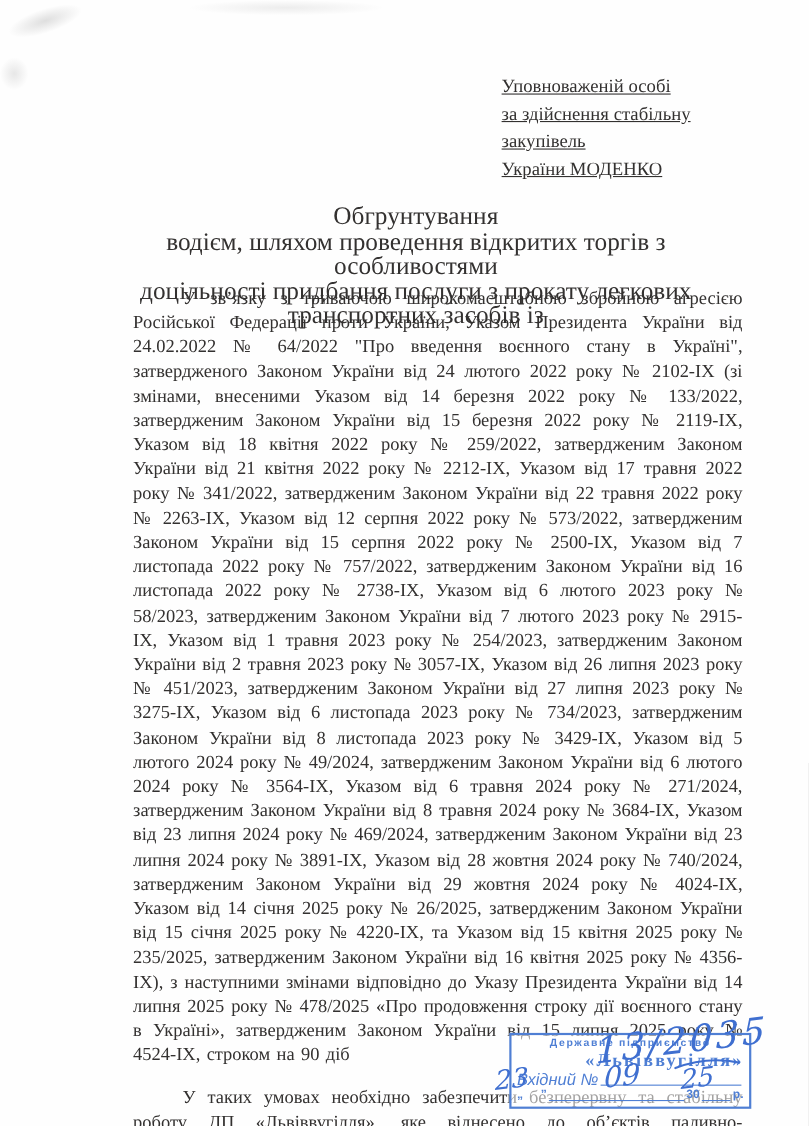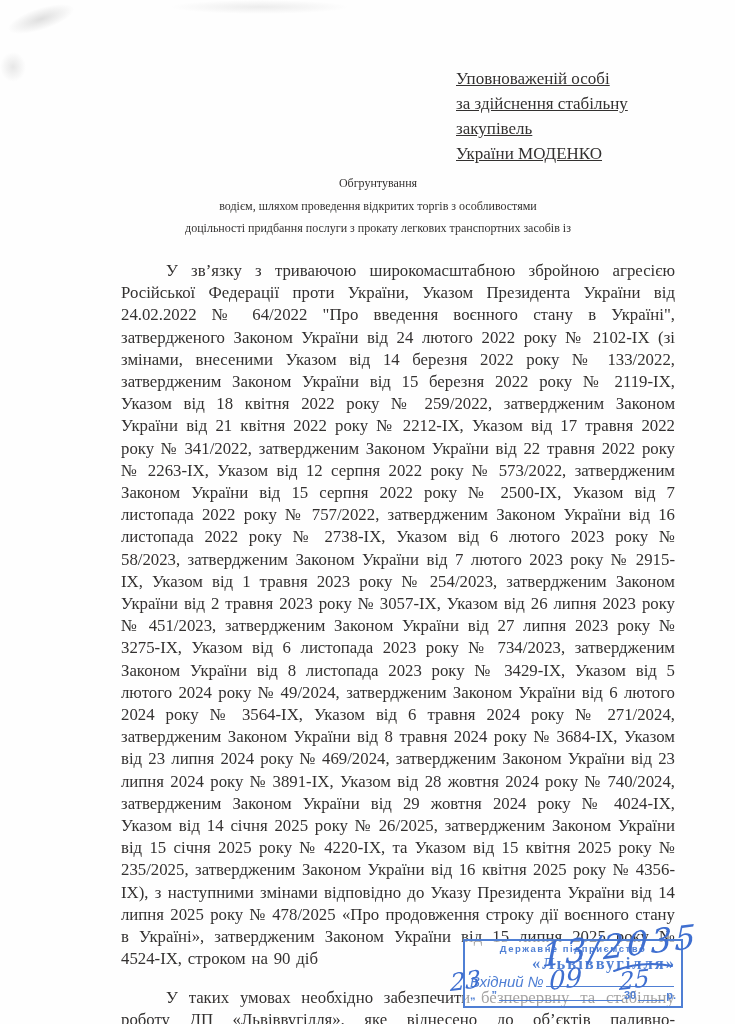--- a/index.html
+++ b/index.html
@@ -27,22 +27,22 @@
   .artifact.a2{left:0px;top:52px;width:26px;height:30px;
     background:radial-gradient(ellipse at center,rgba(110,110,110,.16),transparent 70%);}
   .artifact.a3{left:170px;top:0px;width:180px;height:14px;
     background:radial-gradient(ellipse at center,rgba(130,130,130,.14),transparent 70%);}
 
   .recipient{
     position:absolute;left:456px;top:66px;width:250px;
     font-size:17px;line-height:25px;text-decoration:underline;
   }
   .title-block{
-    position:absolute;left:85px;top:172px;width:586px;
-    text-align:center;font-size:12px;line-height:22.5px;
+    position:absolute;left:85px;top:186px;width:586px;
+    text-align:center;font-size:23px;line-height:22.5px;
   }
   .body-text{
     position:absolute;left:105px;top:244px;width:586px;
     font-size:16.8px;line-height:22.2px;
     text-align:justify;word-spacing:1.6px;
     z-index:1;
   }
   .body-text p{margin:16px;text-indent:45px;}
 
   

